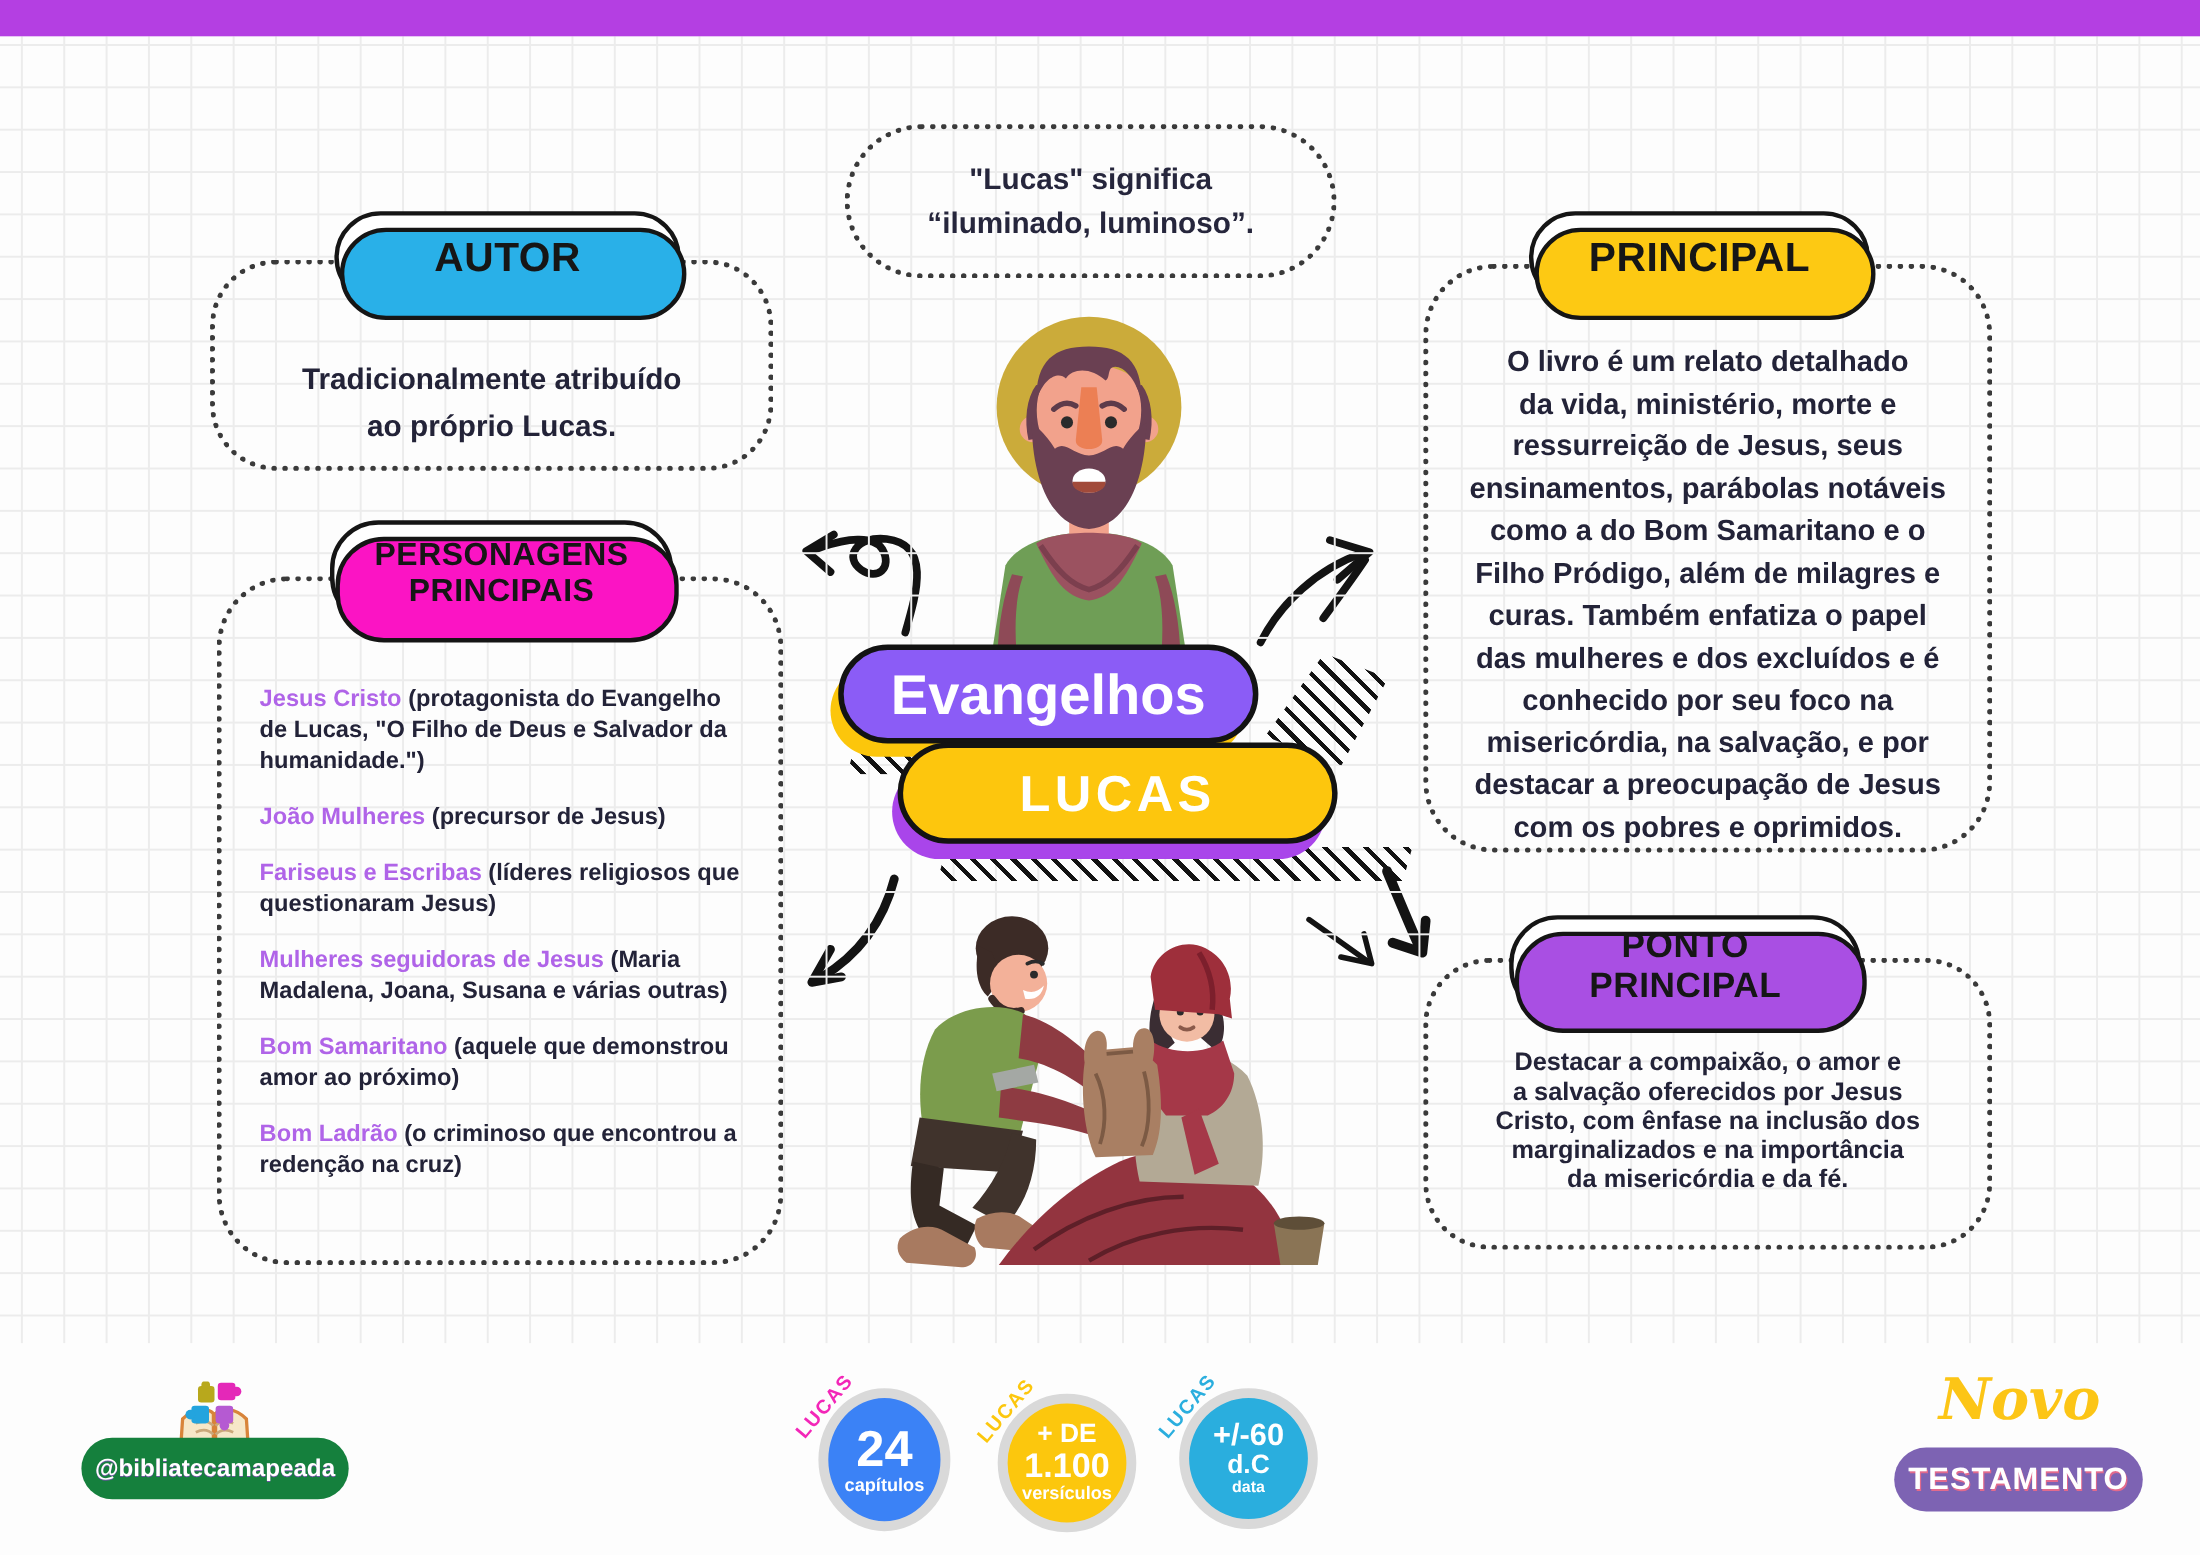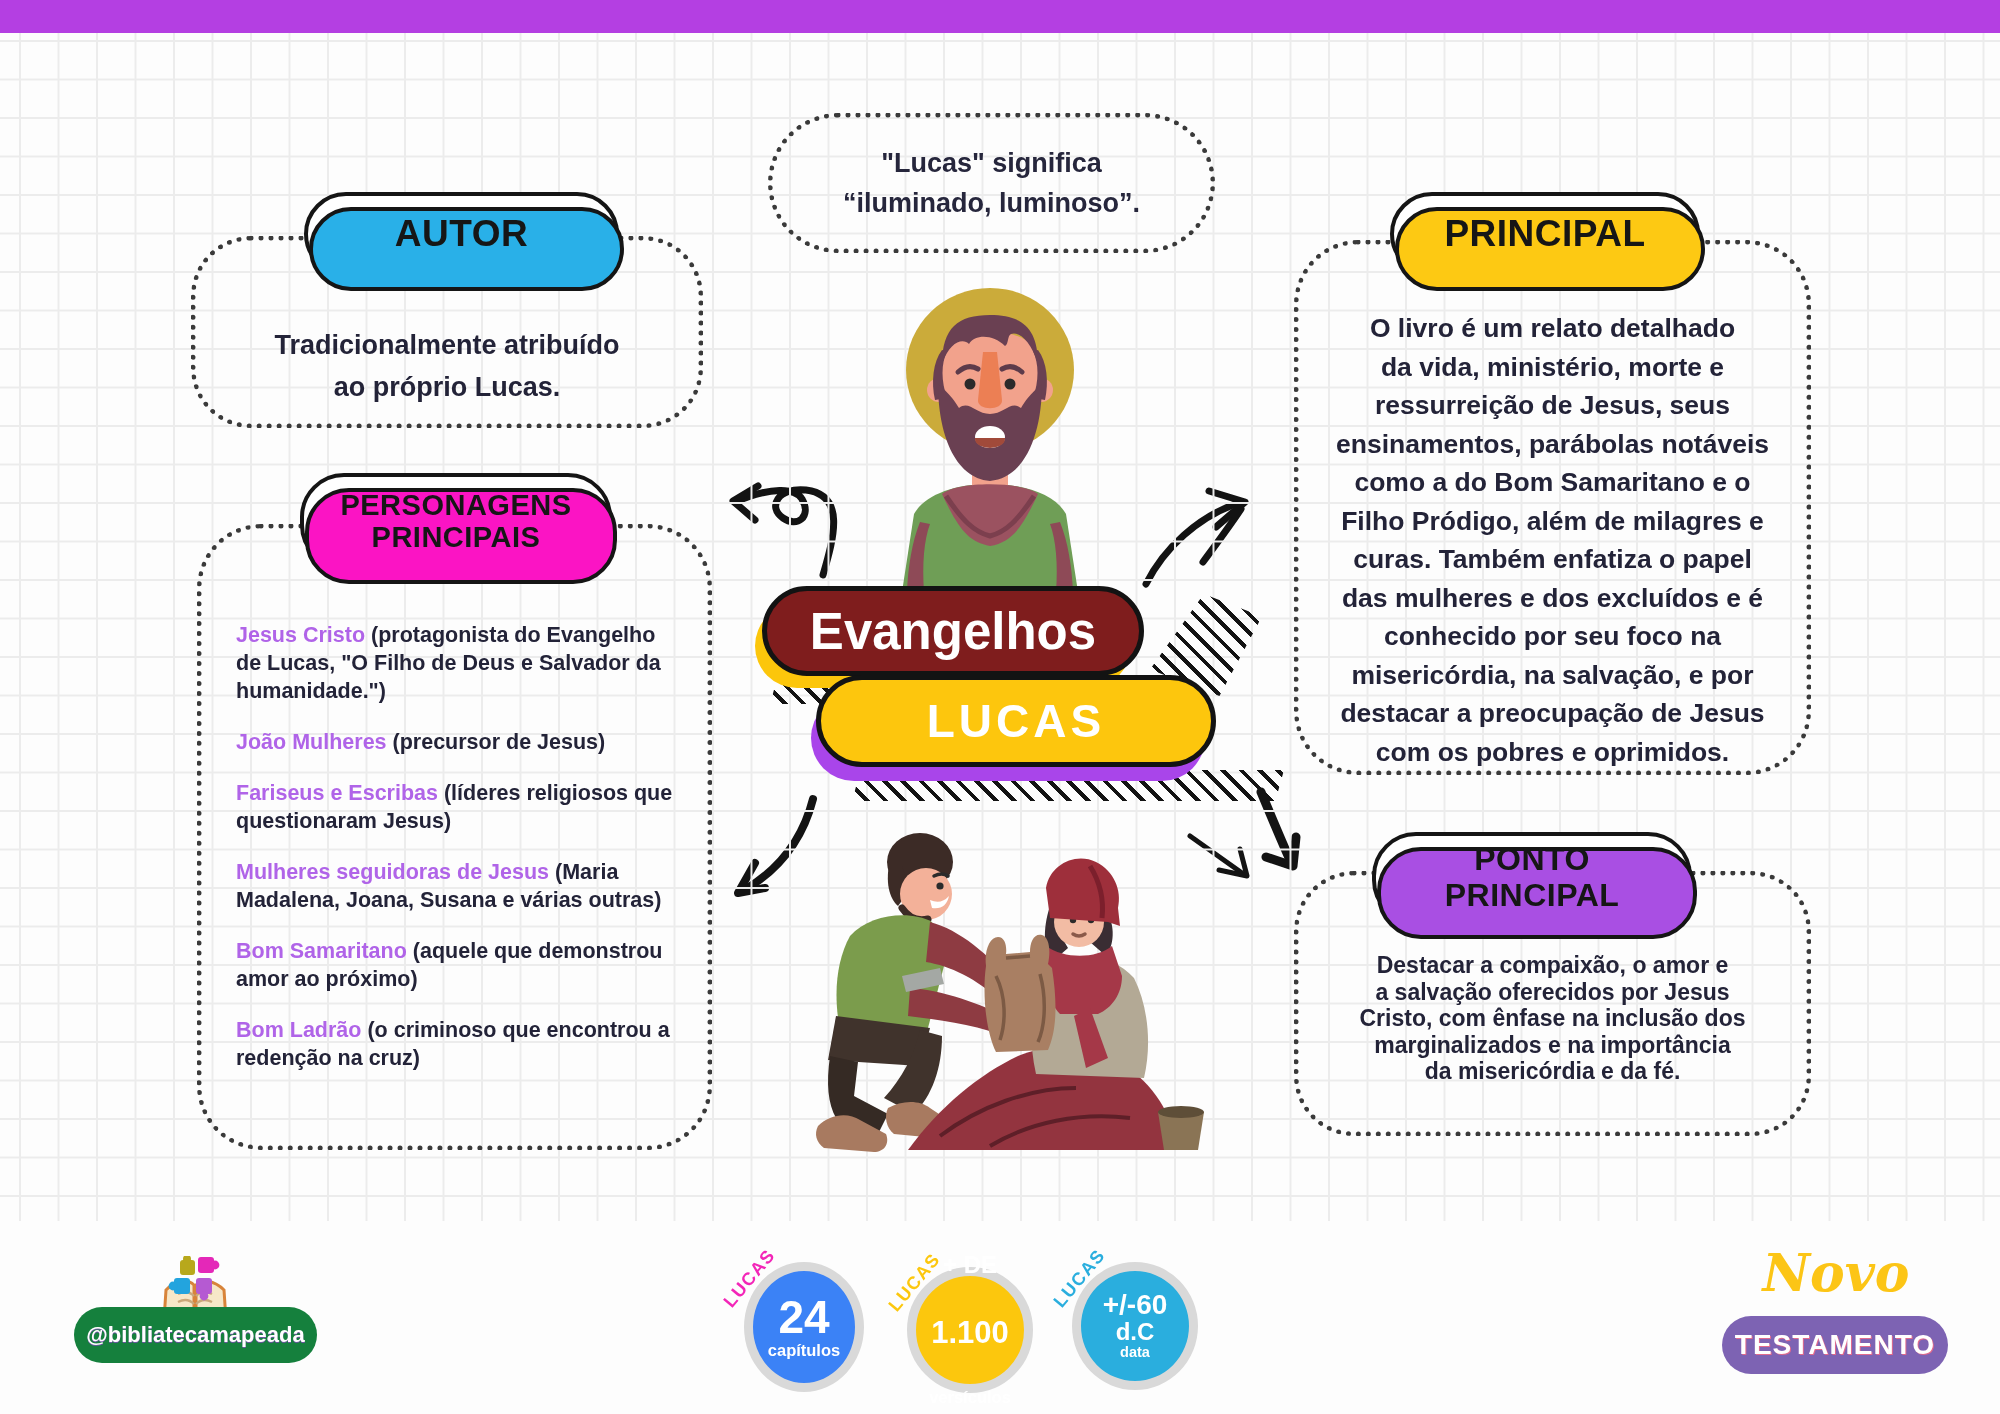--- a/index.html
+++ b/index.html
@@ -44,38 +44,38 @@
   .hpill::after { content:""; position:absolute; inset:-4px; transform:translate(5px,15px);
            background:var(--acc); border:4px solid #151515; border-radius:44px; z-index:-1; }
   .pill-autor { left:304px; top:192px; width:315px; height:84px; font-size:37px; --acc:#29b0e8; }
   .pill-pers  { left:300px; top:473px; width:312px; height:96px; font-size:29px; line-height:1.12; --acc:#fb14c4; }
   .pill-ctx   { left:1390px; top:192px; width:310px; height:84px; font-size:37px; --acc:#fdc913; }
   .pill-ponto { left:1372px; top:832px; width:320px; height:92px; font-size:32px; line-height:1.12; --acc:#a94fe3; }
 
   
   .cpill { position:absolute; border:5px solid #131313; display:flex; align-items:center; justify-content:center;
            color:#fff; font-weight:800; }
-  .pill-evang { left:762px; top:586px; width:382px; height:90px; background:#7f1d1d; border-radius:45px;
+  .pill-evang { left:762px; top:586px; width:382px; height:90px; background:#8b5cf6; border-radius:45px;
                 font-size:51px; z-index:5; box-shadow:-10px 15px 0 -3px #fcc60b; }
   .pill-lucas { left:816px; top:675px; width:400px; height:92px; background:#fdc60d; border-radius:46px;
                 font-size:46px; letter-spacing:4px; z-index:6; box-shadow:-8px 17px 0 -3px #a945ea; }
   .hatch { position:absolute; z-index:4;
            background:repeating-linear-gradient(45deg, transparent 0 9px, #131313 9px 13px); }
   .hatch-r { left:1150px; top:594px; width:112px; height:102px;
              clip-path:polygon(48% 0, 100% 22%, 62% 100%, 0 74%); }
   .hatch-b { left:852px; top:770px; width:432px; height:31px;
              clip-path:polygon(2% 0, 100% 0, 98% 100%, 0 100%); }
   .hatch-s { left:770px; top:680px; width:84px; height:24px;
              clip-path:polygon(8% 0, 100% 0, 92% 100%, 0 100%); }
 
   
   .stat { position:absolute; border-radius:50%; border:9px solid #d9d9d9; display:flex; flex-direction:column;
           align-items:center; justify-content:center; color:#fff; text-align:center; z-index:4; }
   .stat-0 { left:744px; top:1262px; width:120px; height:130px; background:#3b82f6; }
-  .stat-1 { left:907px; top:1267px; width:126px; height:126px; background:#fcc70d;gap:39px; }
+  .stat-1 { left:907px; top:1267px; width:126px; height:126px; background:#fcc70d; }
   .stat-2 { left:1072px; top:1262px; width:126px; height:128px; background:#2aaede; }
   .stat .l1 { font-weight:800; line-height:1.02; }
   .stat .l2 { font-weight:800; line-height:1.02; }
   .stat .lbl { font-weight:700; font-size:16.5px; line-height:1.15; }
   .stat-0 .l1 { font-size:46px; }
   .stat-1 .l1 { font-size:24px; } .stat-1 .l2 { font-size:31px; }
   .stat-2 .l1 { font-size:28px; } .stat-2 .l2 { font-size:24px; }
   .stat-2 .lbl { font-size:14.5px; }
   .stattag { position:absolute; font-weight:800; font-size:18px; letter-spacing:1.5px; z-index:4;
              transform:rotate(-50deg); }

